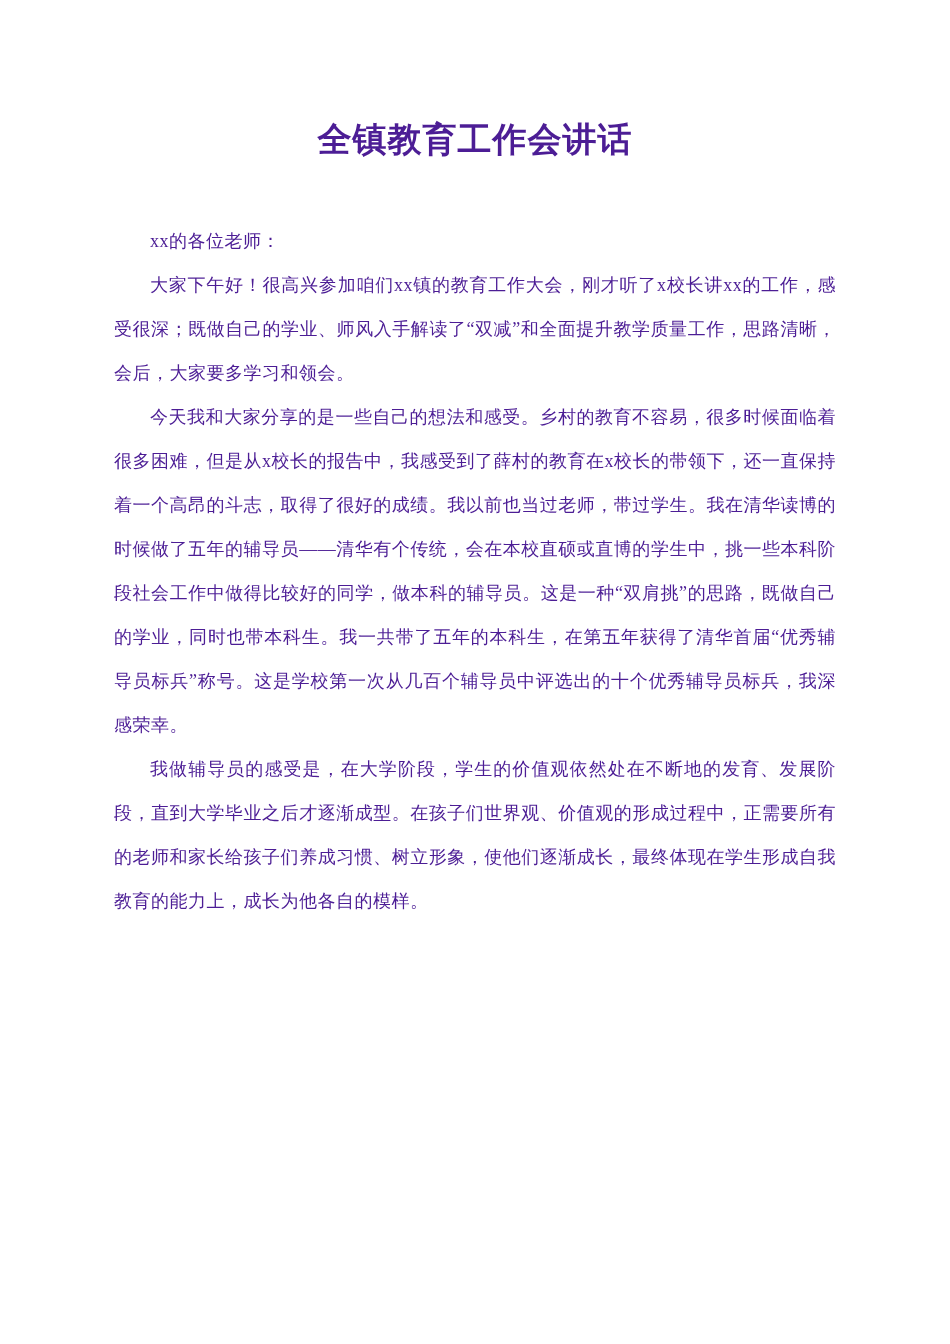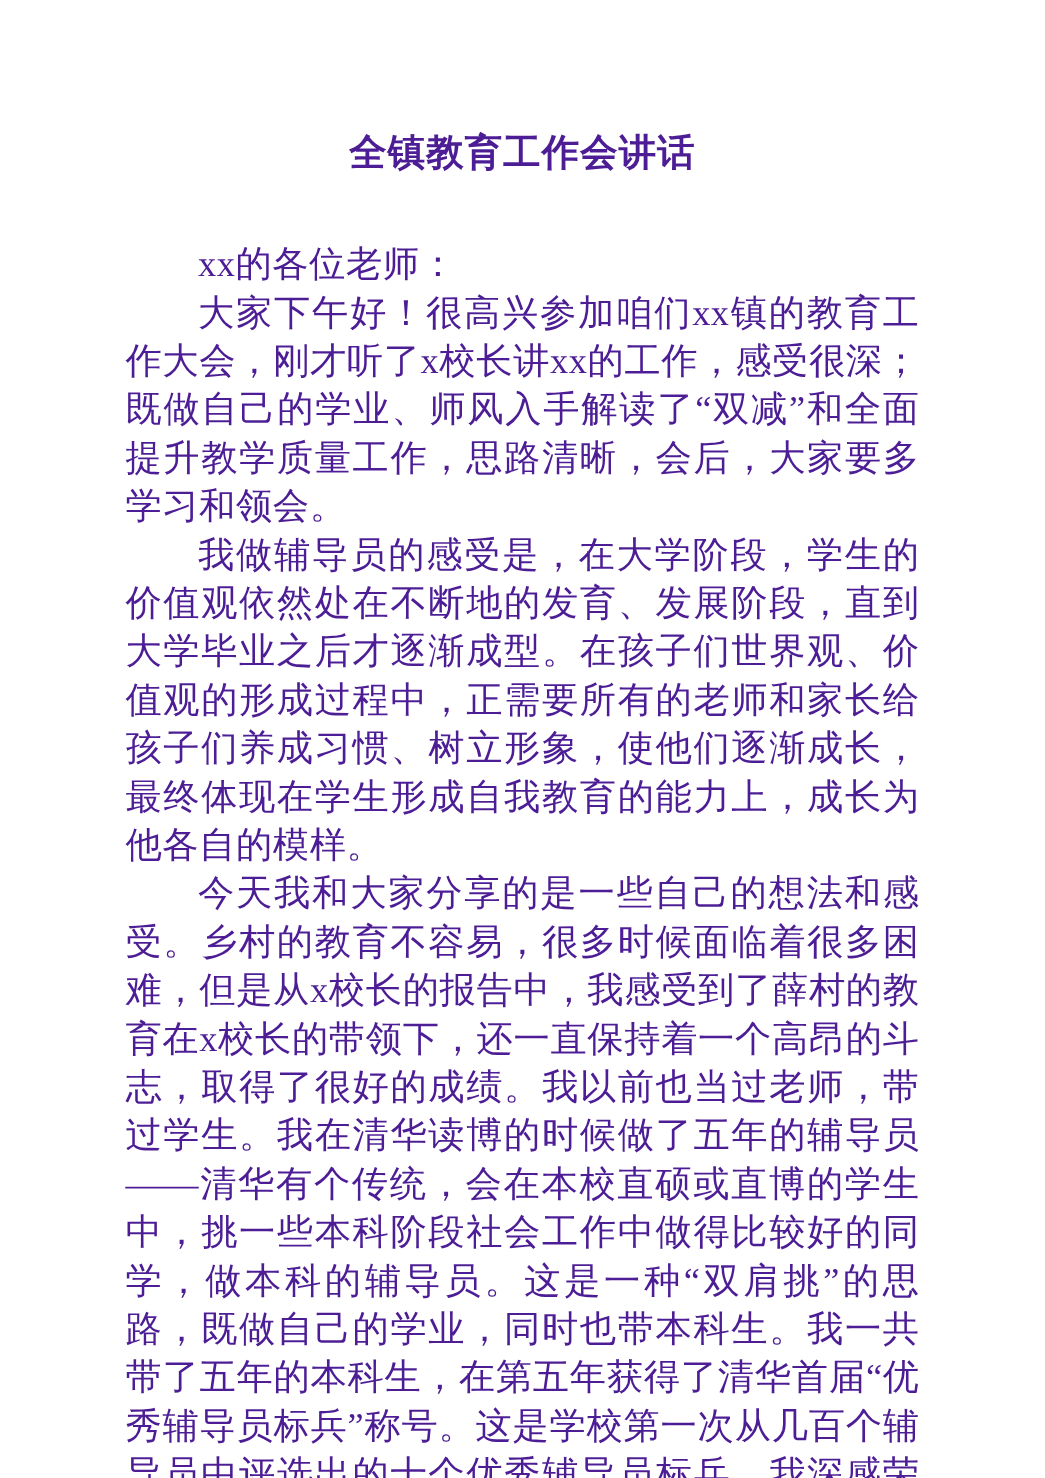--- a/index.html
+++ b/index.html
@@ -19,37 +19,37 @@
   }
   .doc-title {
     font-size: 34px;
     font-weight: bold;
     text-align: center;
     margin: 0 0 58px 0;
     letter-spacing: 1px;
     line-height: 1.2;
   }
   .doc-body p {
-    font-size: 33px;
+    font-size: 18px;
     line-height: 44px;
     margin: 0;
     text-align: justify;
     text-justify: inter-ideograph;
     text-indent: 2em;
     letter-spacing: 0.5px;
   }
   .doc-body p.salutation {
     text-indent: 2em;
   }
 </style>
 </head>
 <body>
 
 <div class="page">
   <h1 class="doc-title">全镇教育工作会讲话</h1>
 
   <div class="doc-body">
     <p class="salutation">xx的各位老师：</p>
     <p>大家下午好！很高兴参加咱们xx镇的教育工作大会，刚才听了x校长讲xx的工作，感受很深；既做自己的学业、师风入手解读了“双减”和全面提升教学质量工作，思路清晰，会后，大家要多学习和领会。</p>
+    <p>今天我和大家分享的是一些自己的想法和感受。乡村的教育不容易，很多时候面临着很多困难，但是从x校长的报告中，我感受到了薛村的教育在x校长的带领下，还一直保持着一个高昂的斗志，取得了很好的成绩。我以前也当过老师，带过学生。我在清华读博的时候做了五年的辅导员——清华有个传统，会在本校直硕或直博的学生中，挑一些本科阶段社会工作中做得比较好的同学，做本科的辅导员。这是一种“双肩挑”的思路，既做自己的学业，同时也带本科生。我一共带了五年的本科生，在第五年获得了清华首届“优秀辅导员标兵”称号。这是学校第一次从几百个辅导员中评选出的十个优秀辅导员标兵，我深感荣幸。</p>
     <p>我做辅导员的感受是，在大学阶段，学生的价值观依然处在不断地的发育、发展阶段，直到大学毕业之后才逐渐成型。在孩子们世界观、价值观的形成过程中，正需要所有的老师和家长给孩子们养成习惯、树立形象，使他们逐渐成长，最终体现在学生形成自我教育的能力上，成长为他各自的模样。</p>
-    <p>今天我和大家分享的是一些自己的想法和感受。乡村的教育不容易，很多时候面临着很多困难，但是从x校长的报告中，我感受到了薛村的教育在x校长的带领下，还一直保持着一个高昂的斗志，取得了很好的成绩。我以前也当过老师，带过学生。我在清华读博的时候做了五年的辅导员——清华有个传统，会在本校直硕或直博的学生中，挑一些本科阶段社会工作中做得比较好的同学，做本科的辅导员。这是一种“双肩挑”的思路，既做自己的学业，同时也带本科生。我一共带了五年的本科生，在第五年获得了清华首届“优秀辅导员标兵”称号。这是学校第一次从几百个辅导员中评选出的十个优秀辅导员标兵，我深感荣幸。</p>
   </div>
 </div>
 
 </body></html>

